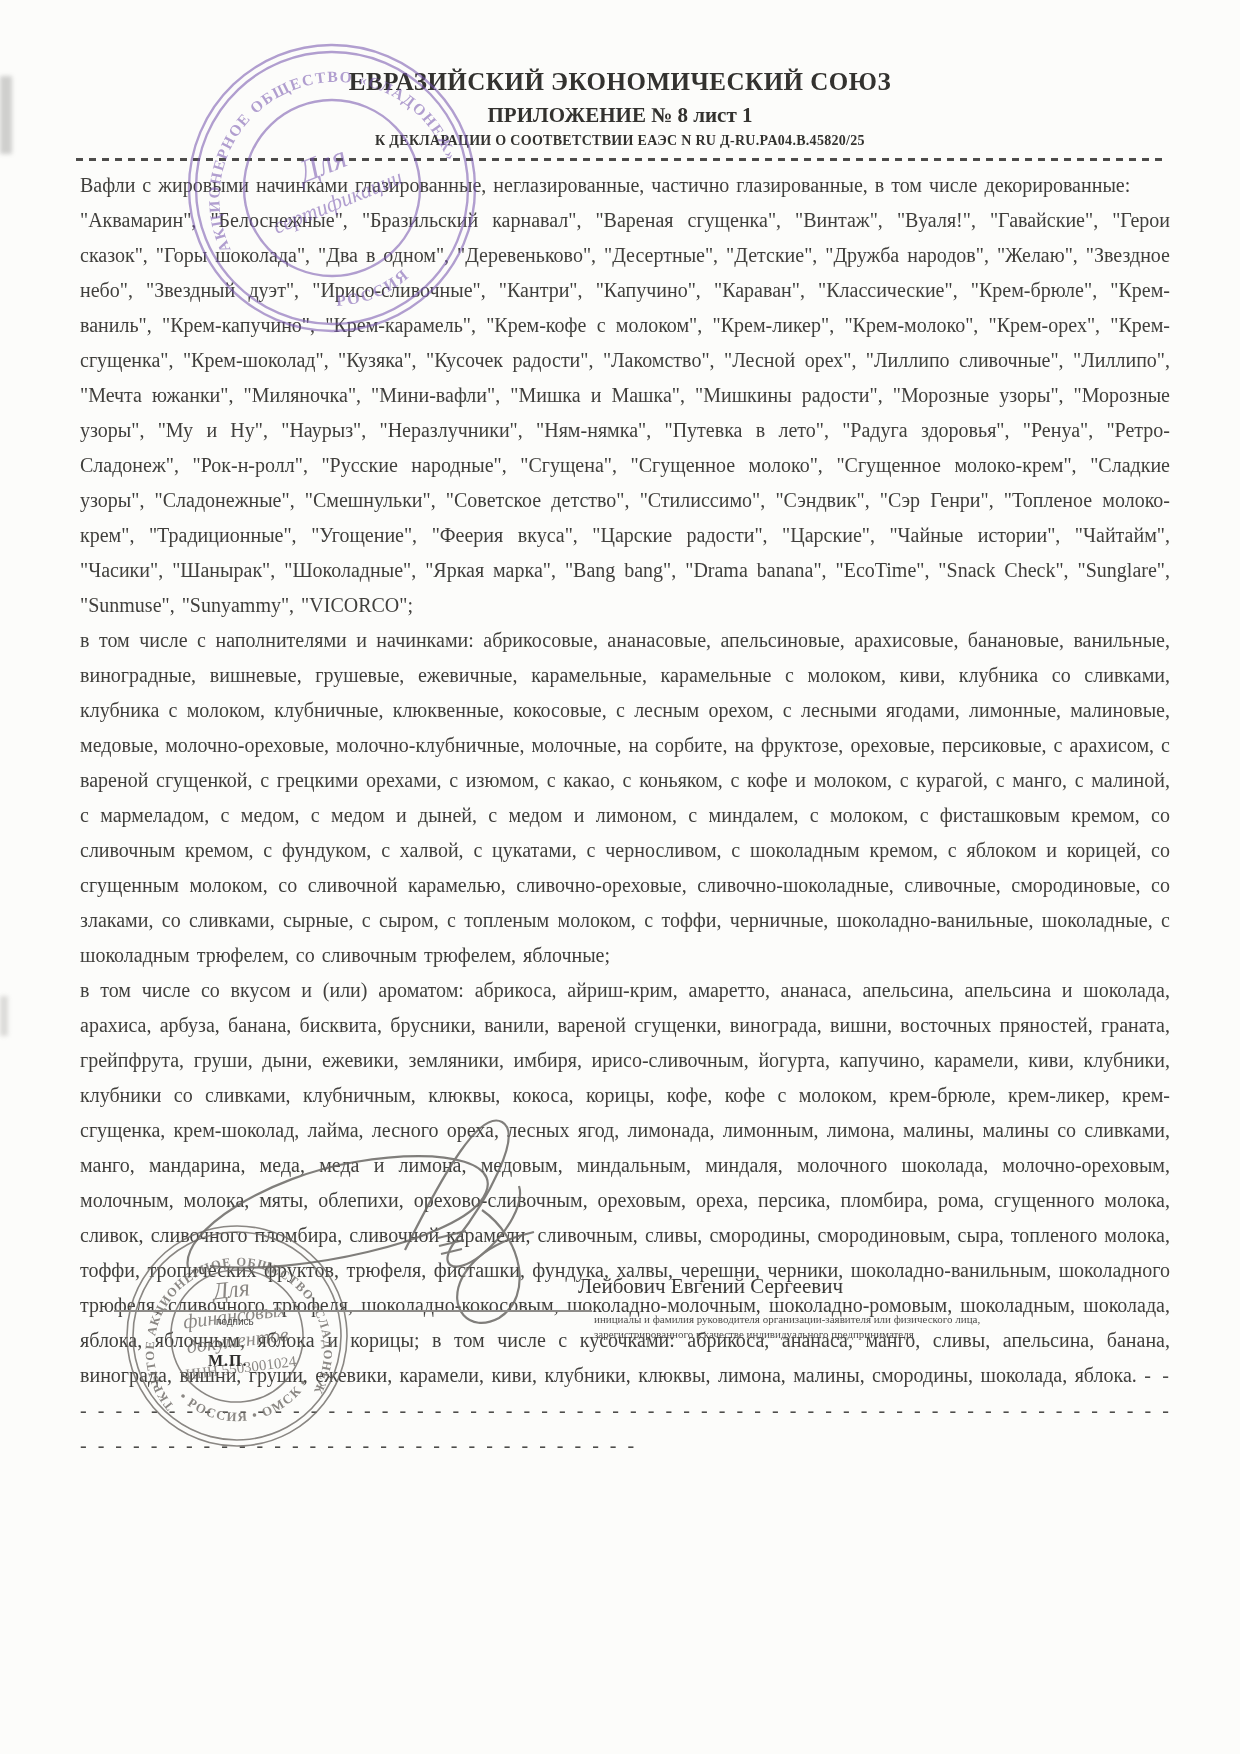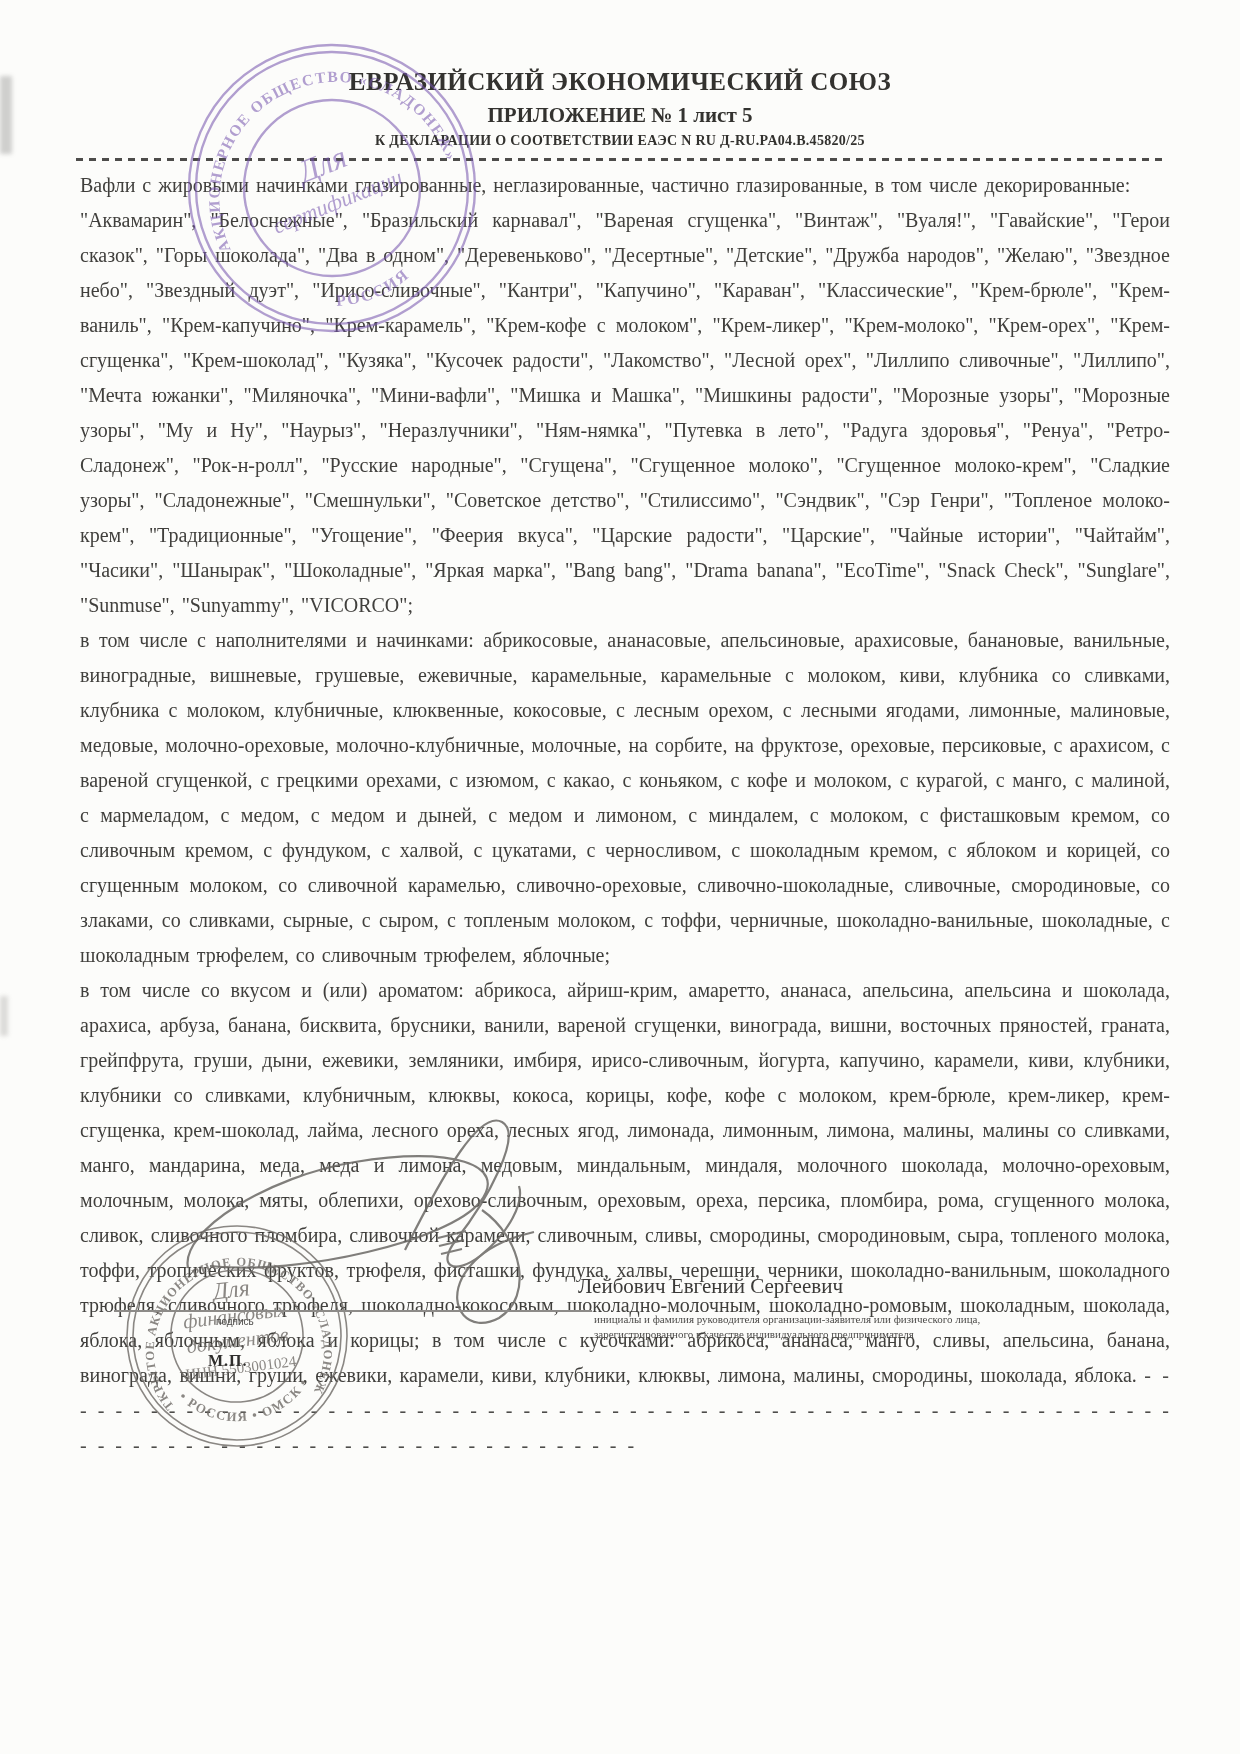--- a/index.html
+++ b/index.html
@@ -50,21 +50,21 @@
 </head>
 <body>
 
 <div class="page">
 
   <div class="smudge"></div>
   <div class="smudge2"></div>
 
   <div class="header">
     <div class="h-union">ЕВРАЗИЙСКИЙ ЭКОНОМИЧЕСКИЙ СОЮЗ</div>
-    <div class="h-appendix">ПРИЛОЖЕНИЕ № 1 лист 5</div>
+    <div class="h-appendix">ПРИЛОЖЕНИЕ № 8 лист 1</div>
     <div class="h-declaration">К ДЕКЛАРАЦИИ О СООТВЕТСТВИИ ЕАЭС N RU Д-RU.PA04.B.45820/25</div>
   </div>
   <div class="dashsep top"></div>
 
   <div class="body-text">
     <p>Вафли с жировыми начинками глазированные, неглазированные, частично глазированные, в том числе декорированные:</p>
     <p>"Аквамарин", "Белоснежные", "Бразильский карнавал", "Вареная сгущенка", "Винтаж", "Вуаля!", "Гавайские", "Герои сказок", "Горы шоколада", "Два в одном", "Деревеньково", "Десертные", "Детские", "Дружба народов", "Желаю", "Звездное небо", "Звездный дуэт", "Ирисо-сливочные", "Кантри", "Капучино", "Караван", "Классические", "Крем-брюле", "Крем-ваниль", "Крем-капучино", "Крем-карамель", "Крем-кофе с молоком", "Крем-ликер", "Крем-молоко", "Крем-орех", "Крем-сгущенка", "Крем-шоколад", "Кузяка", "Кусочек радости", "Лакомство", "Лесной орех", "Лиллипо сливочные", "Лиллипо", "Мечта южанки", "Миляночка", "Мини-вафли", "Мишка и Машка", "Мишкины радости", "Морозные узоры", "Морозные узоры", "Му и Ну", "Наурыз", "Неразлучники", "Ням-нямка", "Путевка в лето", "Радуга здоровья", "Ренуа", "Ретро-Сладонеж", "Рок-н-ролл", "Русские народные", "Сгущена", "Сгущенное молоко", "Сгущенное молоко-крем", "Сладкие узоры", "Сладонежные", "Смешнульки", "Советское детство", "Стилиссимо", "Сэндвик", "Сэр Генри", "Топленое молоко-крем", "Традиционные", "Угощение", "Феерия вкуса", "Царские радости", "Царские", "Чайные истории", "Чайтайм", "Часики", "Шанырак", "Шоколадные", "Яркая марка", "Bang bang", "Drama banana", "EcoTime", "Snack Check", "Sunglare", "Sunmuse", "Sunyammy", "VICORCO";</p>
     <p>в том числе с наполнителями и начинками: абрикосовые, ананасовые, апельсиновые, арахисовые, банановые, ванильные, виноградные, вишневые, грушевые, ежевичные, карамельные, карамельные с молоком, киви, клубника со сливками, клубника с молоком, клубничные, клюквенные, кокосовые, с лесным орехом, с лесными ягодами, лимонные, малиновые, медовые, молочно-ореховые, молочно-клубничные, молочные, на сорбите, на фруктозе, ореховые, персиковые, с арахисом, с вареной сгущенкой, с грецкими орехами, с изюмом, с какао, с коньяком, с кофе и молоком, с курагой, с манго, с малиной, с мармеладом, с медом, с медом и дыней, с медом и лимоном, с миндалем, с молоком, с фисташковым кремом, со сливочным кремом, с фундуком, с халвой, с цукатами, с черносливом, с шоколадным кремом, с яблоком и корицей, со сгущенным молоком, со сливочной карамелью, сливочно-ореховые, сливочно-шоколадные, сливочные, смородиновые, со злаками, со сливками, сырные, с сыром, с топленым молоком, с тоффи, черничные, шоколадно-ванильные, шоколадные, с шоколадным трюфелем, со сливочным трюфелем, яблочные;</p>
     <p><span>в том числе со вкусом и (или) ароматом: абрикоса, айриш-крим, амаретто, ананаса, апельсина, апельсина и шоколада, арахиса, арбуза, банана, бисквита, брусники, ванили, вареной сгущенки, винограда, вишни, восточных пряностей, граната, грейпфрута, груши, дыни, ежевики, земляники, имбиря, ирисо-сливочным, йогурта, капучино, карамели, киви, клубники, клубники со сливками, клубничным, клюквы, кокоса, корицы, кофе, кофе с молоком, крем-брюле, крем-ликер, крем-сгущенка, крем-шоколад, лайма, лесного ореха, лесных ягод, лимонада, лимонным, лимона, малины, малины со сливками, манго, мандарина, меда, меда и лимона, медовым, миндальным, миндаля, молочного шоколада, молочно-ореховым, молочным, молока, мяты, облепихи, орехово-сливочным, ореховым, ореха, персика, пломбира, рома, сгущенного молока, сливок, сливочного пломбира, сливочной карамели, сливочным, сливы, смородины, смородиновым, сыра, топленого молока, тоффи, тропических фруктов, трюфеля, фисташки, фундука, халвы, черешни, черники, шоколадно-ванильным, шоколадного трюфеля, сливочного трюфеля, шоколадно-кокосовым, шоколадно-молочным, шоколадно-ромовым, шоколадным, шоколада, яблока, яблочным, яблока и корицы; в том числе с кусочками: абрикоса, ананаса, манго, сливы, апельсина, банана, винограда, вишни, груши, ежевики, карамели, киви, клубники, клюквы, лимона, малины, смородины, шоколада, яблока.</span>
       <span class="dash-fill">- - - - - - - - - - - - - - - - - - - - - - - - - - - - - - - - - - - - - - - - - - - - - - - - - - - - - - - - - - - - - - - - - - - - - - - - - - - - - - - - - - - - - - - - - - - - - - - -</span></p>

